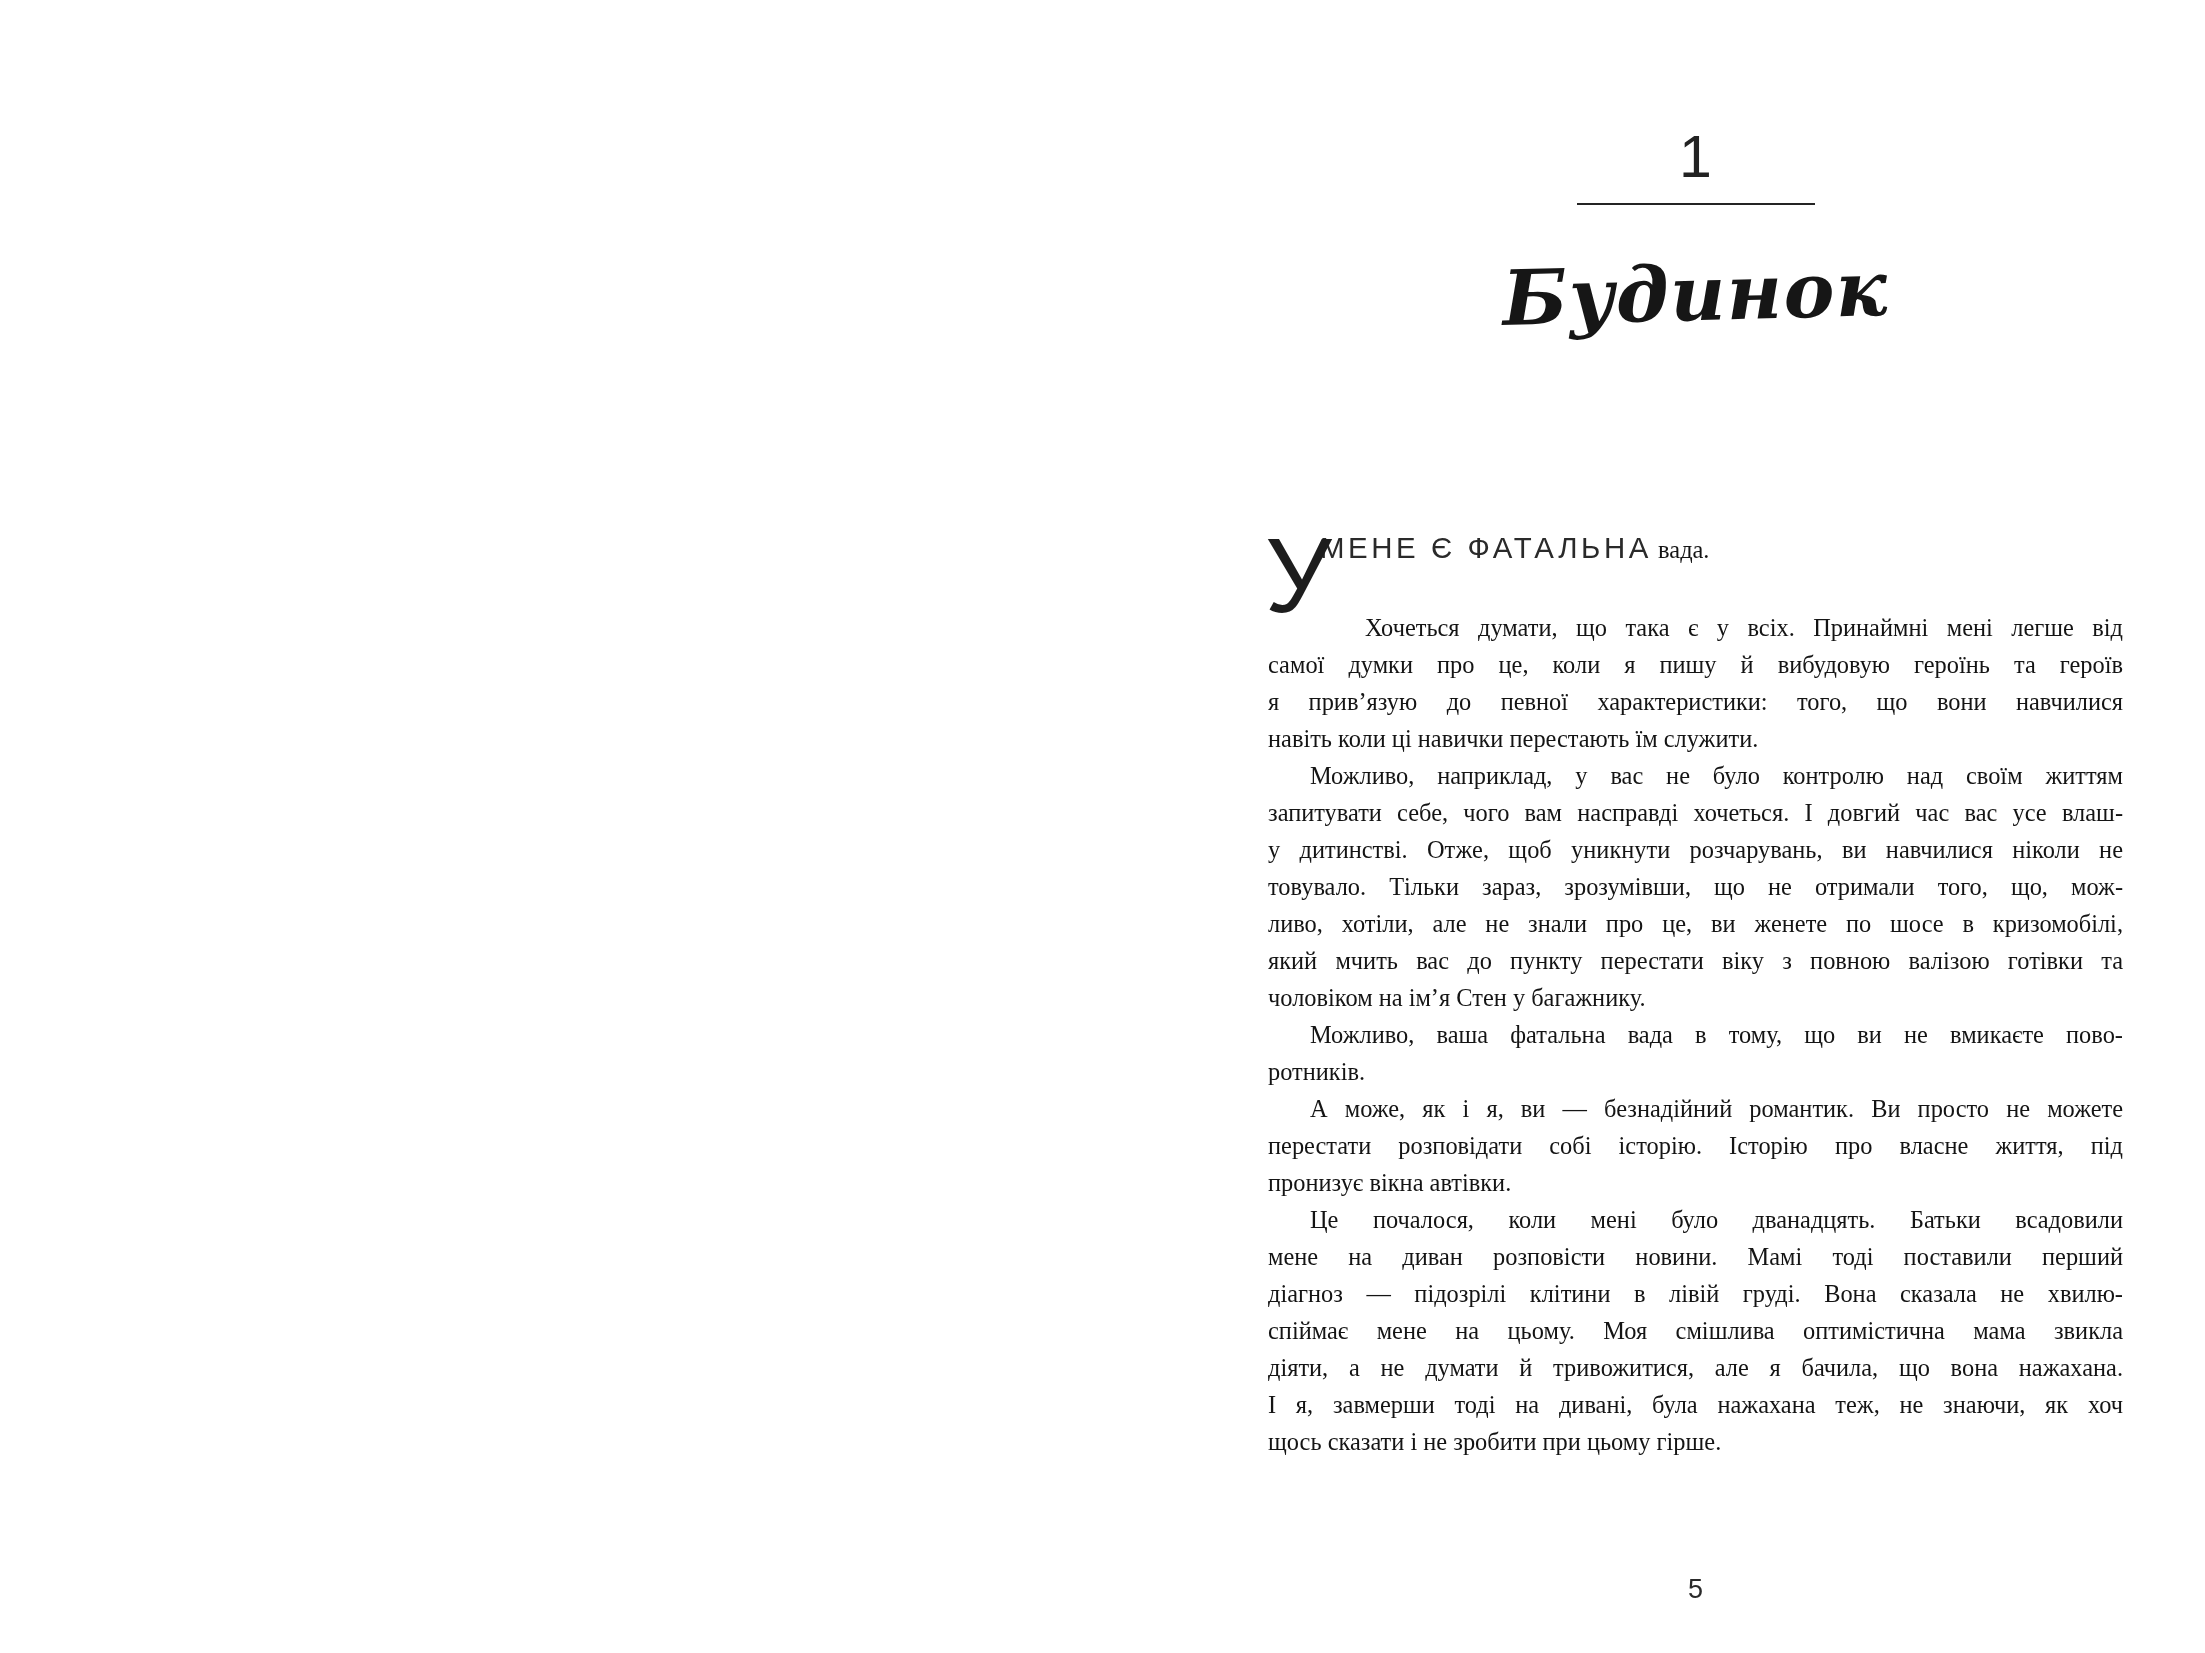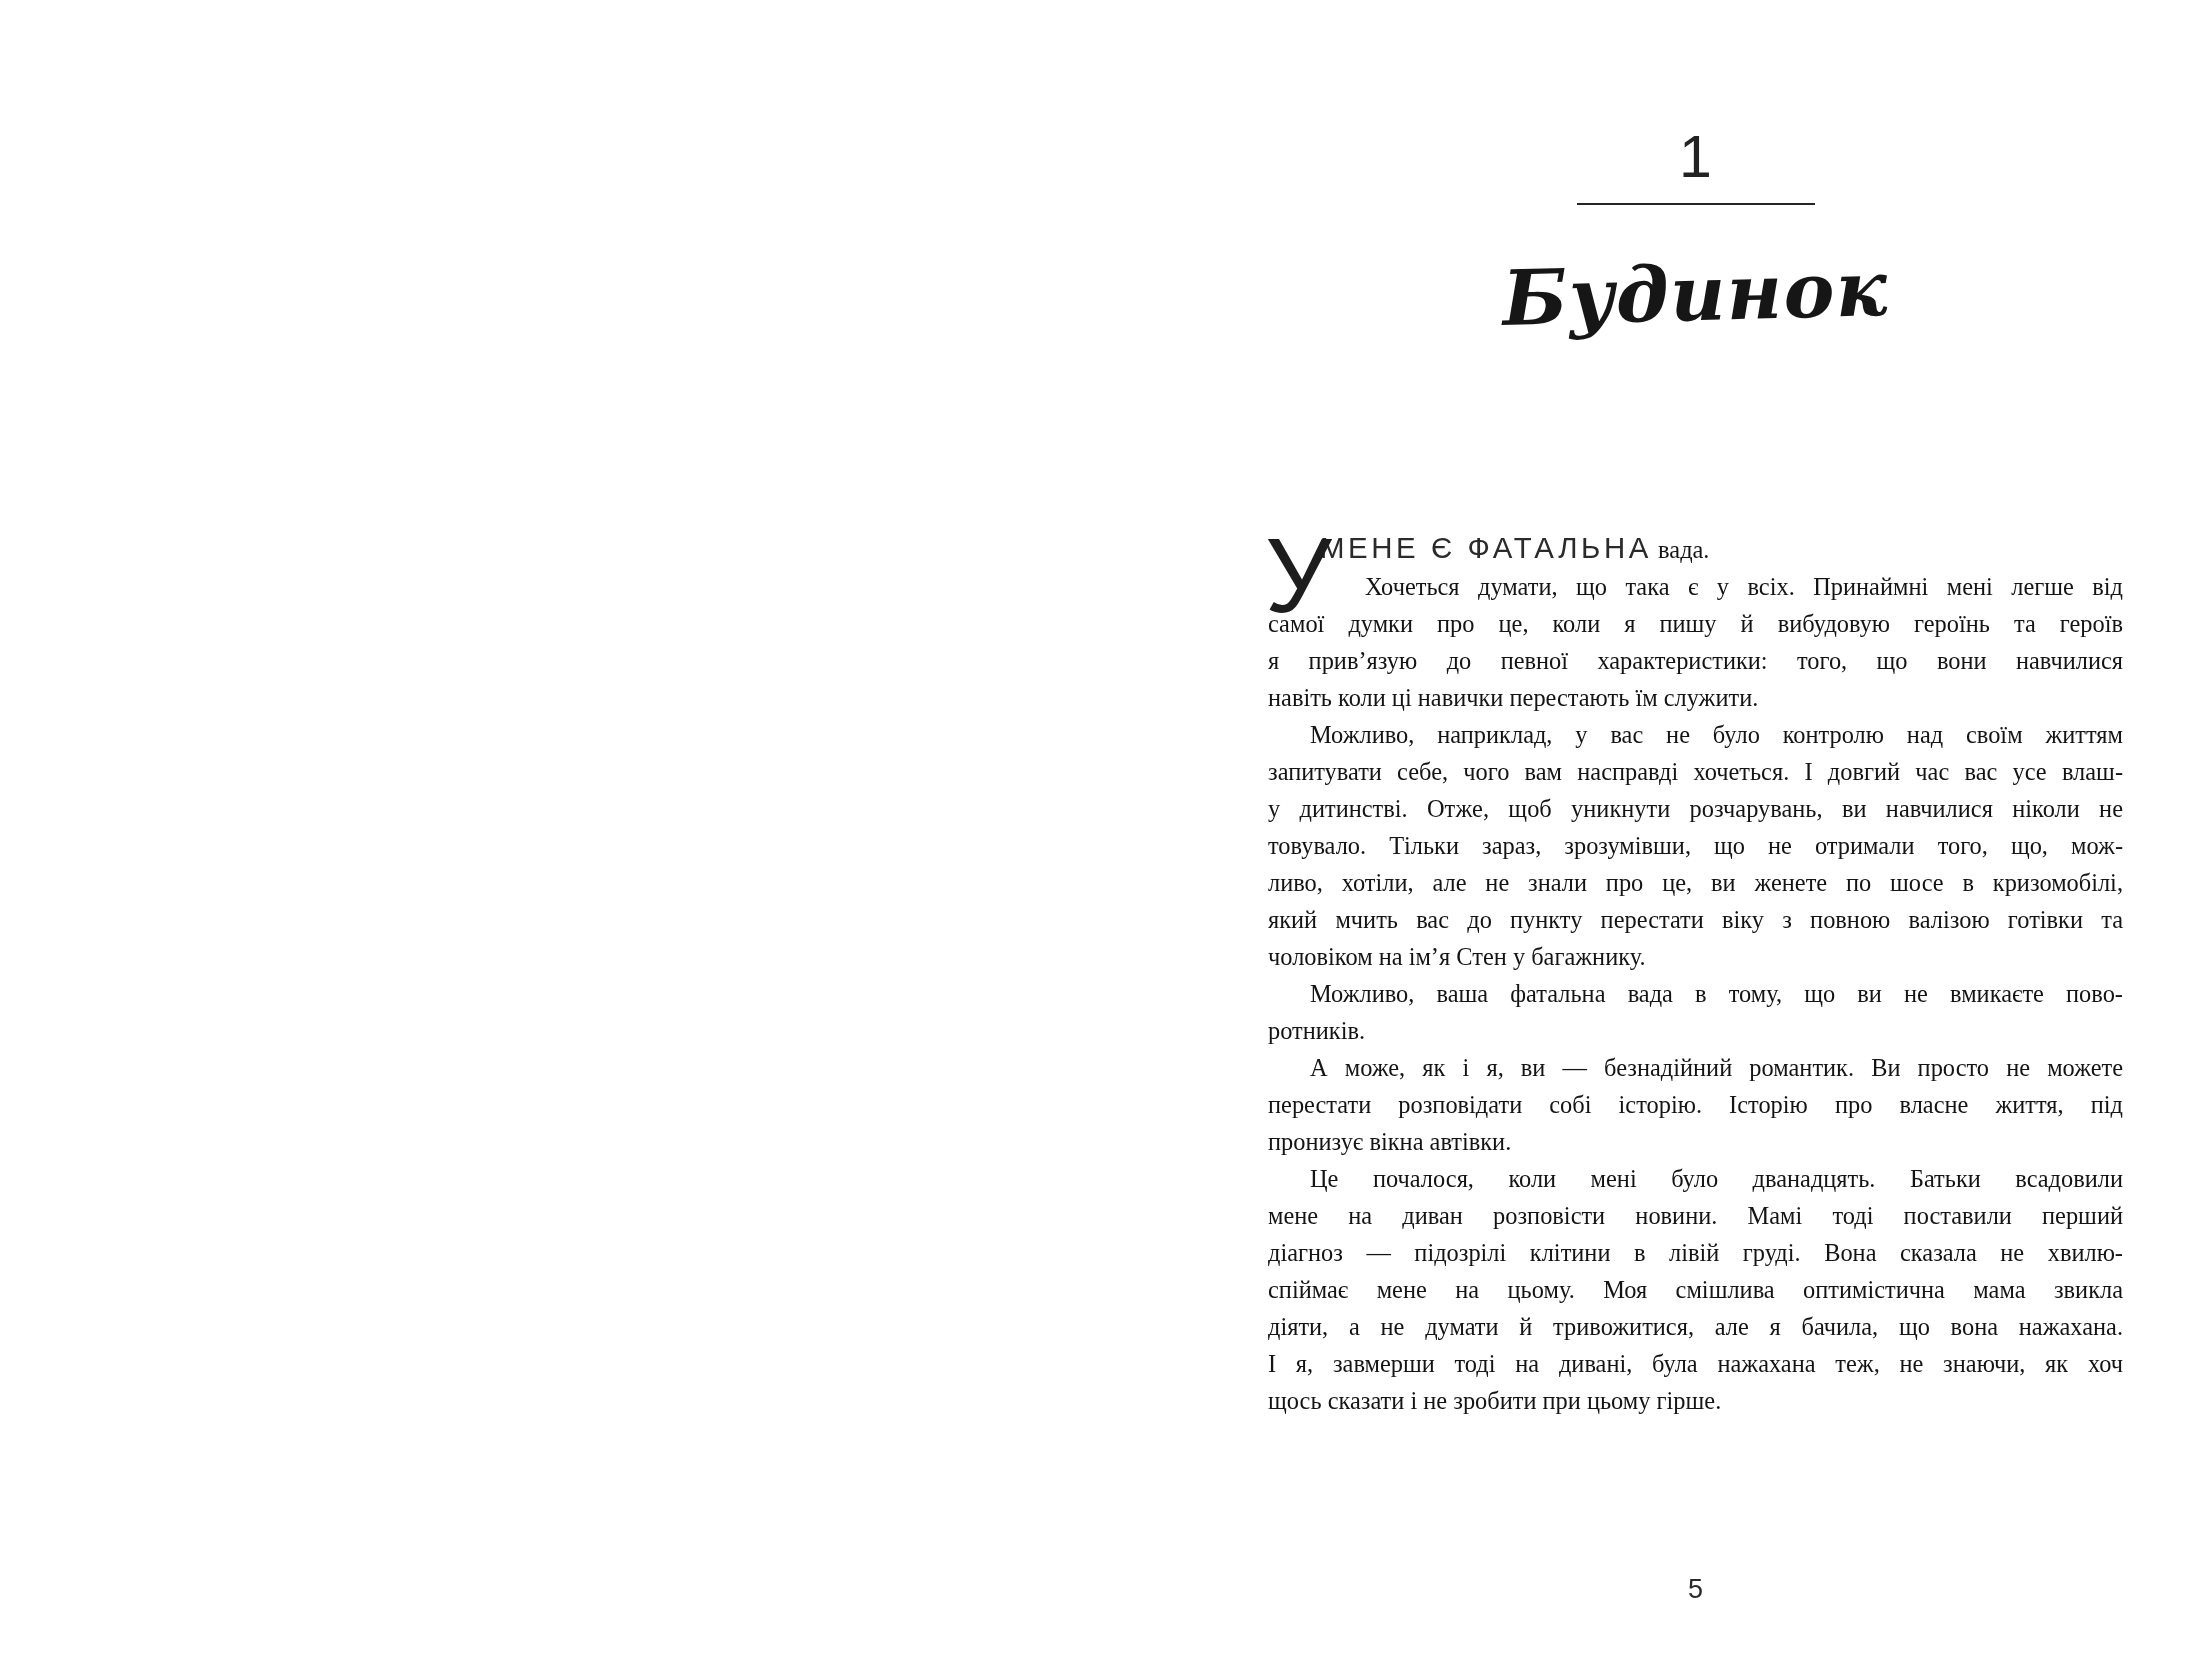--- a/index.html
+++ b/index.html
@@ -66,21 +66,21 @@
     color: #141414;
   }
   .para { position: relative; }
   .line {
     text-align: justify;
     text-align-last: justify;
     white-space: normal;
   }
   .line.last { text-align-last: left; }
   .line.indent { text-indent: 42px; }
-  .line.after-drop { margin-left: 80px; text-indent: 17px; }
+  .line.after-drop { margin-left: 80px; text-indent: 17px; margin-top: 41px; }
   .caps-line {
     margin-left: 52px;
     text-align: left;
     text-align-last: left;
   }
   .opening-caps {
     font-family: "Liberation Sans", sans-serif;
     font-weight: 300;
     font-size: 29.4px;
     letter-spacing: 3.6px;

